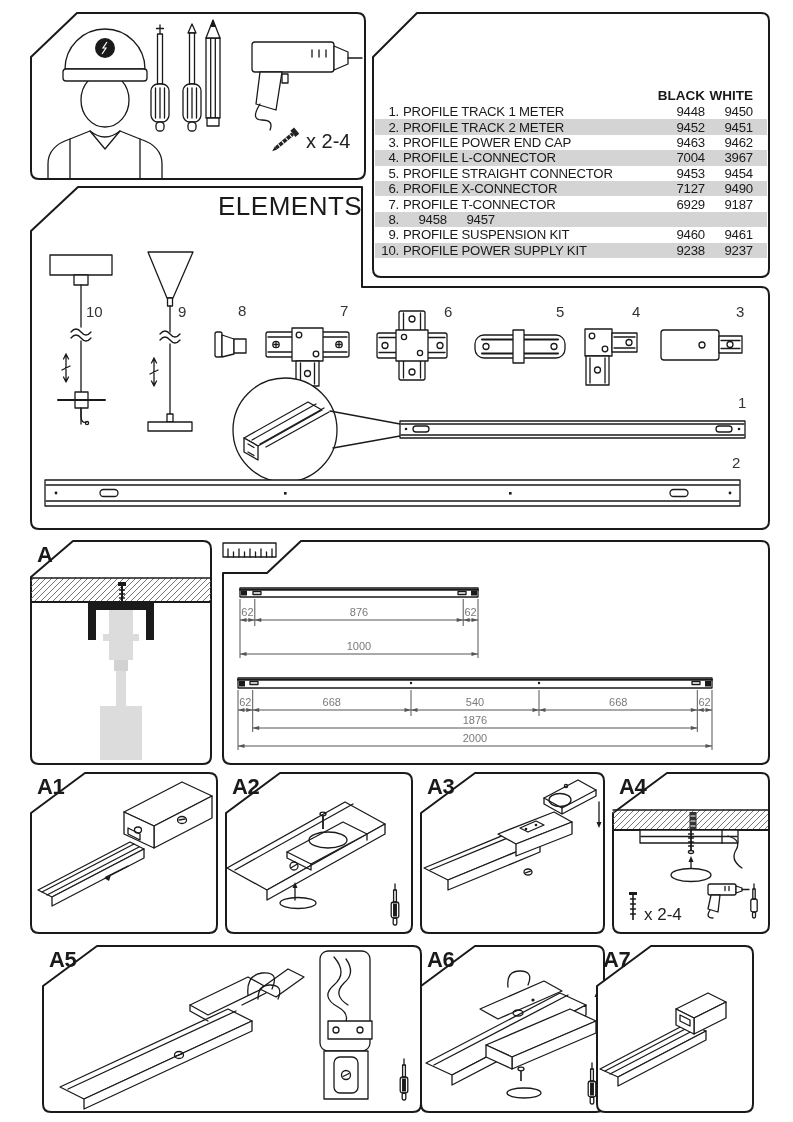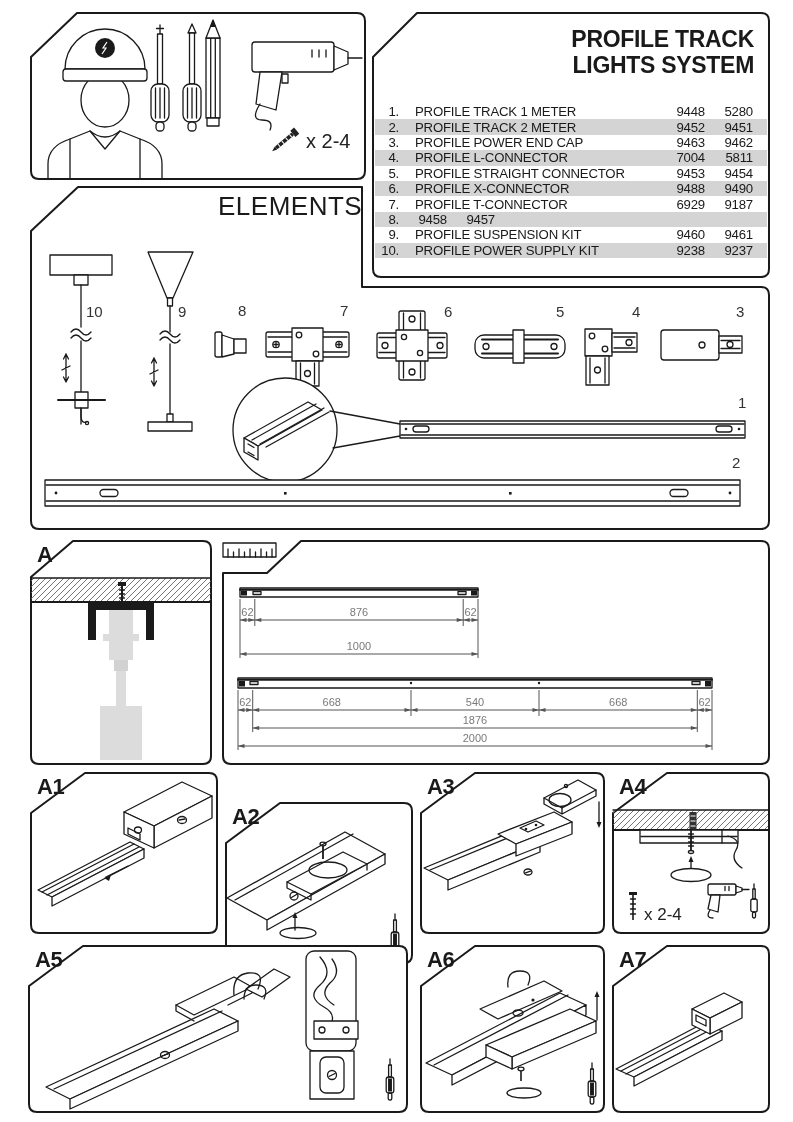--- a/index.html
+++ b/index.html
@@ -22,21 +22,21 @@
   .xct{fill:#222;font-size:20px}
   .xcts{fill:#222;font-size:17px}
   
   .tp-title{position:absolute;top:14px;right:16px;text-align:right;font-weight:bold;
             font-size:23px;line-height:26px;letter-spacing:-.3px}
   .tp-head{position:absolute;top:76px;left:3px;right:3px;display:flex;font-weight:bold;font-size:13.5px}
   .tp-rows{position:absolute;top:92px;left:3px;right:3px}
   .trow{display:flex;height:15.4px;align-items:center;font-size:13.2px;letter-spacing:-.2px}
   .trow.shade{background:#d4d4d4}
   .rnum{width:24px;text-align:right;flex:none}
-  .rname{flex:1;margin-left:16px;white-space:nowrap}
+  .rname{flex:1;margin-left:4px;white-space:nowrap}
   .rcode{width:48px;text-align:right;flex:none}
   .rcode.last{margin-right:14px}
   .hname{flex:1}
   .elements-title{position:absolute;left:188px;top:5px;font-size:26px;font-weight:normal;letter-spacing:.5px}
 </style>
 </head>
 <body>
 
 <div id="page">
 
@@ -89,59 +89,60 @@
         <rect x="22" y="-4" width="5" height="8" fill="#222"></rect>
       </g>
       <text class="xct" x="276" y="136">x 2-4</text>
     </svg>
   </div>
 
   <div class="panel" style="left:372px;top:12px;width:398px;height:266px">
     <svg width="398" height="266" viewBox="0 0 398 266">
       <path class="outline" d="M45,1 H389 Q397,1 397,9 V257 Q397,265 389,265 H9 Q1,265 1,257 V45 Z"></path>
     </svg>
-    <div class="tp-title">
-      <div>PROFILE TRACK</div>
-      <div>LIGHTS SYSTEM</div>
+    <div class="tp-head">
+      <span class="hname"></span>
+      <span class="rcode">BLACK</span>
+      <span class="rcode last">WHITE</span>
     </div>
     <div class="tp-rows">
       <div class="trow">
           <span class="rnum">1.</span>
           <span class="rname">PROFILE TRACK 1 METER</span>
           <span class="rcode">9448</span>
-          <span class="rcode last">5280</span>
+          <span class="rcode last">9450</span>
         </div>
       <div class="trow shade">
           <span class="rnum">2.</span>
           <span class="rname">PROFILE TRACK 2 METER</span>
           <span class="rcode">9452</span>
           <span class="rcode last">9451</span>
         </div>
       <div class="trow">
           <span class="rnum">3.</span>
           <span class="rname">PROFILE POWER END CAP</span>
           <span class="rcode">9463</span>
           <span class="rcode last">9462</span>
         </div>
       <div class="trow shade">
           <span class="rnum">4.</span>
           <span class="rname">PROFILE L-CONNECTOR</span>
           <span class="rcode">7004</span>
-          <span class="rcode last">5811</span>
+          <span class="rcode last">3967</span>
         </div>
       <div class="trow">
           <span class="rnum">5.</span>
           <span class="rname">PROFILE STRAIGHT CONNECTOR</span>
           <span class="rcode">9453</span>
           <span class="rcode last">9454</span>
         </div>
       <div class="trow shade">
           <span class="rnum">6.</span>
           <span class="rname">PROFILE X-CONNECTOR</span>
-          <span class="rcode">9488</span>
+          <span class="rcode">7127</span>
           <span class="rcode last">9490</span>
         </div>
       <div class="trow">
           <span class="rnum">7.</span>
           <span class="rname">PROFILE T-CONNECTOR</span>
           <span class="rcode">6929</span>
           <span class="rcode last">9187</span>
         </div>
       <div class="trow shade">
           <span class="rnum">8.</span>
@@ -411,21 +412,21 @@
         <ellipse class="s" cx="108" cy="58" rx="3.5" ry="3"></ellipse>
       </g>
       <g>
         <path class="s" d="M98,94 L76,105"></path>
         <polygon class="fillk" points="74,106 81,103 79,109"></polygon>
       </g>
     </svg>
     <span class="plabel">A1</span>
   </div>
 
-  <div class="panel" style="left:225px;top:802px;width:188px;height:162px">
+  <div class="panel" style="left:225px;top:772px;width:188px;height:162px">
     <svg width="188" height="162" viewBox="0 0 188 162">
       <path class="outline" d="M55,1 H179 Q187,1 187,9 V153 Q187,161 179,161 H9 Q1,161 1,153 V41 Z"></path>
       <g>
         <polygon class="sw" points="2,96 120,30 160,52 42,118"></polygon>
         <polygon class="sw" points="42,118 160,52 160,62 42,128"></polygon>
         <path class="s" d="M10,98 L128,32"></path>
         <polygon class="sw" points="62,80 118,50 142,62 86,92"></polygon>
         <path class="s" d="M62,80 v6 l24,12 v-6 M142,62 v6"></path>
       </g>
       <g>
@@ -524,21 +525,21 @@
       <g transform="translate(137,112)" class="s">
         <path d="M5,0 V5"></path>
           <rect x="3.8" y="5" width="2.4" height="10"></rect>
         <rect x="1.8" y="15" width="6.4" height="13" rx="2"></rect>
         <rect x="3.5" y="28" width="3" height="6" rx="1.4"></rect>
       </g>
     </svg>
     <span class="plabel">A4</span>
   </div>
 
-  <div class="panel" style="left:28px;top:945px;width:411px;height:168px">
+  <div class="panel" style="left:42px;top:945px;width:411px;height:168px">
     <svg width="380" height="168" viewBox="0 0 380 168">
       <path class="outline" d="M55,1 H371 Q379,1 379,9 V159 Q379,167 371,167 H9 Q1,167 1,159 V41 Z"></path>
       <g>
         <polygon class="sw" points="18,142 186,64 210,76 42,154"></polygon>
         <polygon class="sw" points="42,154 210,76 210,86 42,164"></polygon>
         <path class="s" d="M26,144 L194,66"></path>
         <polygon class="sw" points="148,60 206,32 224,42 166,70"></polygon>
         <path class="s" d="M148,60 v6 l18,10 M224,42 v6 l-24,12"></path>
         <polygon class="sw" points="218,44 246,24 262,32 234,52"></polygon>
         <path d="M206,50 q-2,-20 14,-22 q18,-2 10,16" class="s" stroke-width="3"></path>
@@ -599,21 +600,21 @@
         <path d="M6,0 V6"></path>
           <rect x="4.6" y="6" width="2.8" height="12"></rect>
         <rect x="2.2" y="18" width="7.6" height="16" rx="2.5"></rect>
         <path d="M4.7,20 v12 M6,20 v12 M7.3,20 v12"></path>
         <rect x="4.2" y="34" width="3.6" height="7" rx="1.6"></rect>
       </g>
     </svg>
     <span class="plabel">A6</span>
   </div>
 
-  <div class="panel" style="left:612px;top:945px;width:158px;height:168px">
+  <div class="panel" style="left:596px;top:945px;width:158px;height:168px">
     <svg width="158" height="168" viewBox="0 0 158 168">
       <path class="outline" d="M55,1 H149 Q157,1 157,9 V159 Q157,167 149,167 H9 Q1,167 1,159 V41 Z"></path>
       <g>
         <polygon class="sw" points="4,124 92,78 110,86 22,132"></polygon>
         <polygon class="sw" points="22,132 110,86 110,95 22,141"></polygon>
         <path class="s" d="M9,126 L97,80 M14,129 L102,83"></path>
       </g>
       <g>
         <polygon class="sw" points="80,64 112,48 130,57 98,73"></polygon>
         <polygon class="sw" points="98,73 130,57 130,73 98,89"></polygon>

